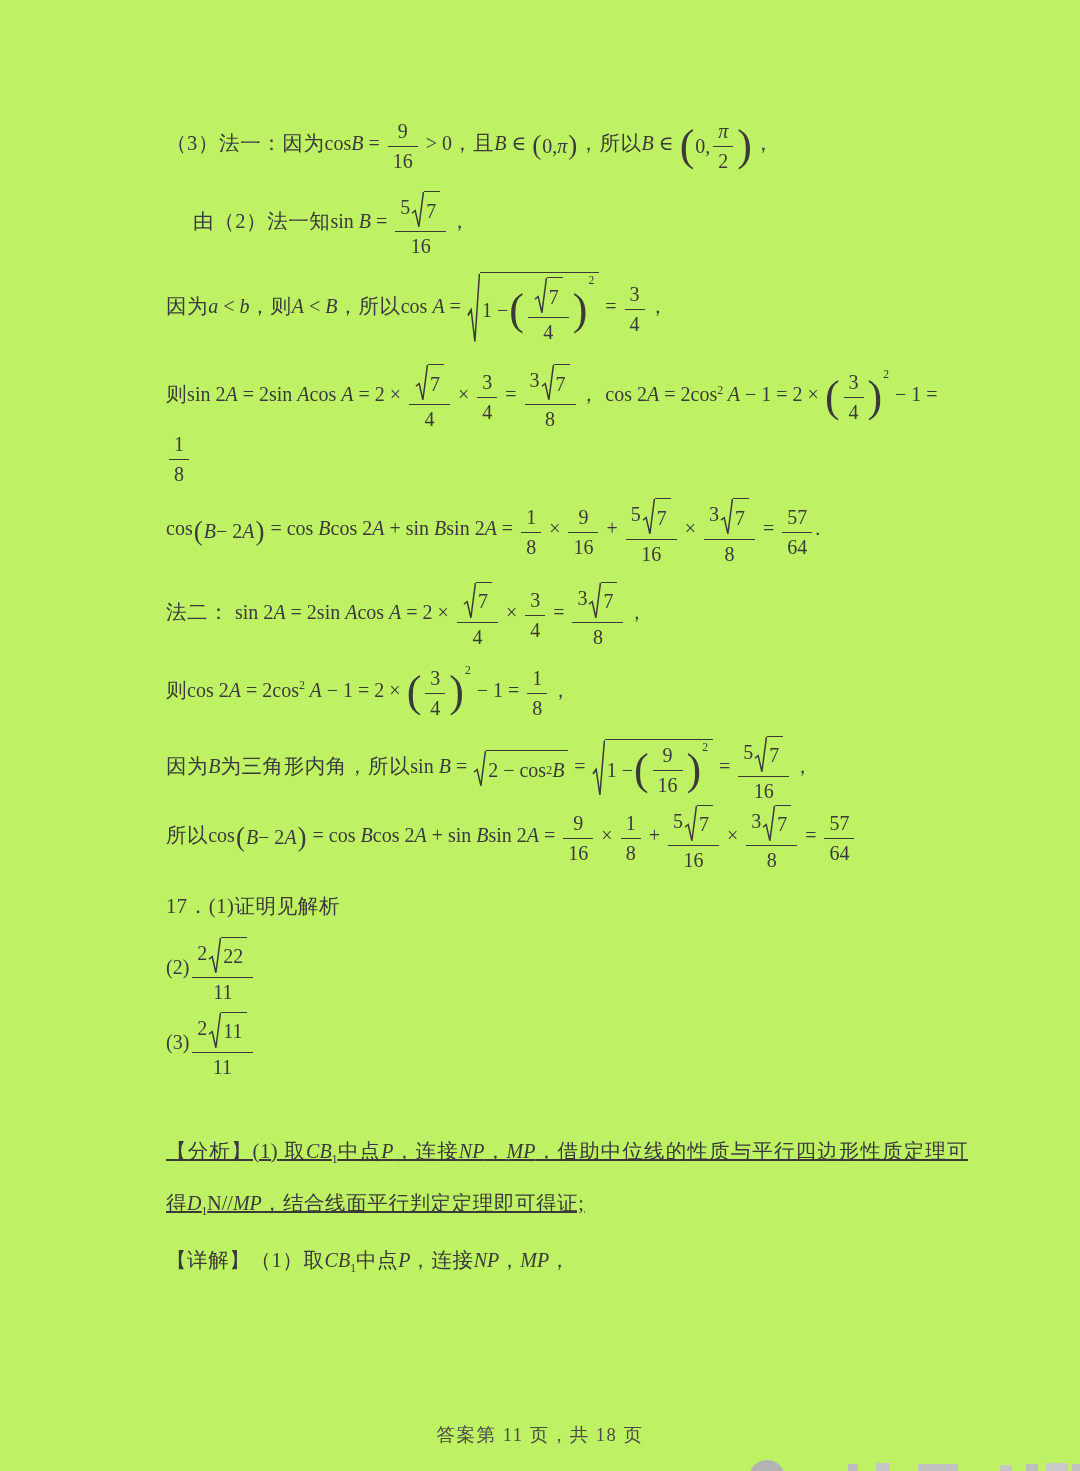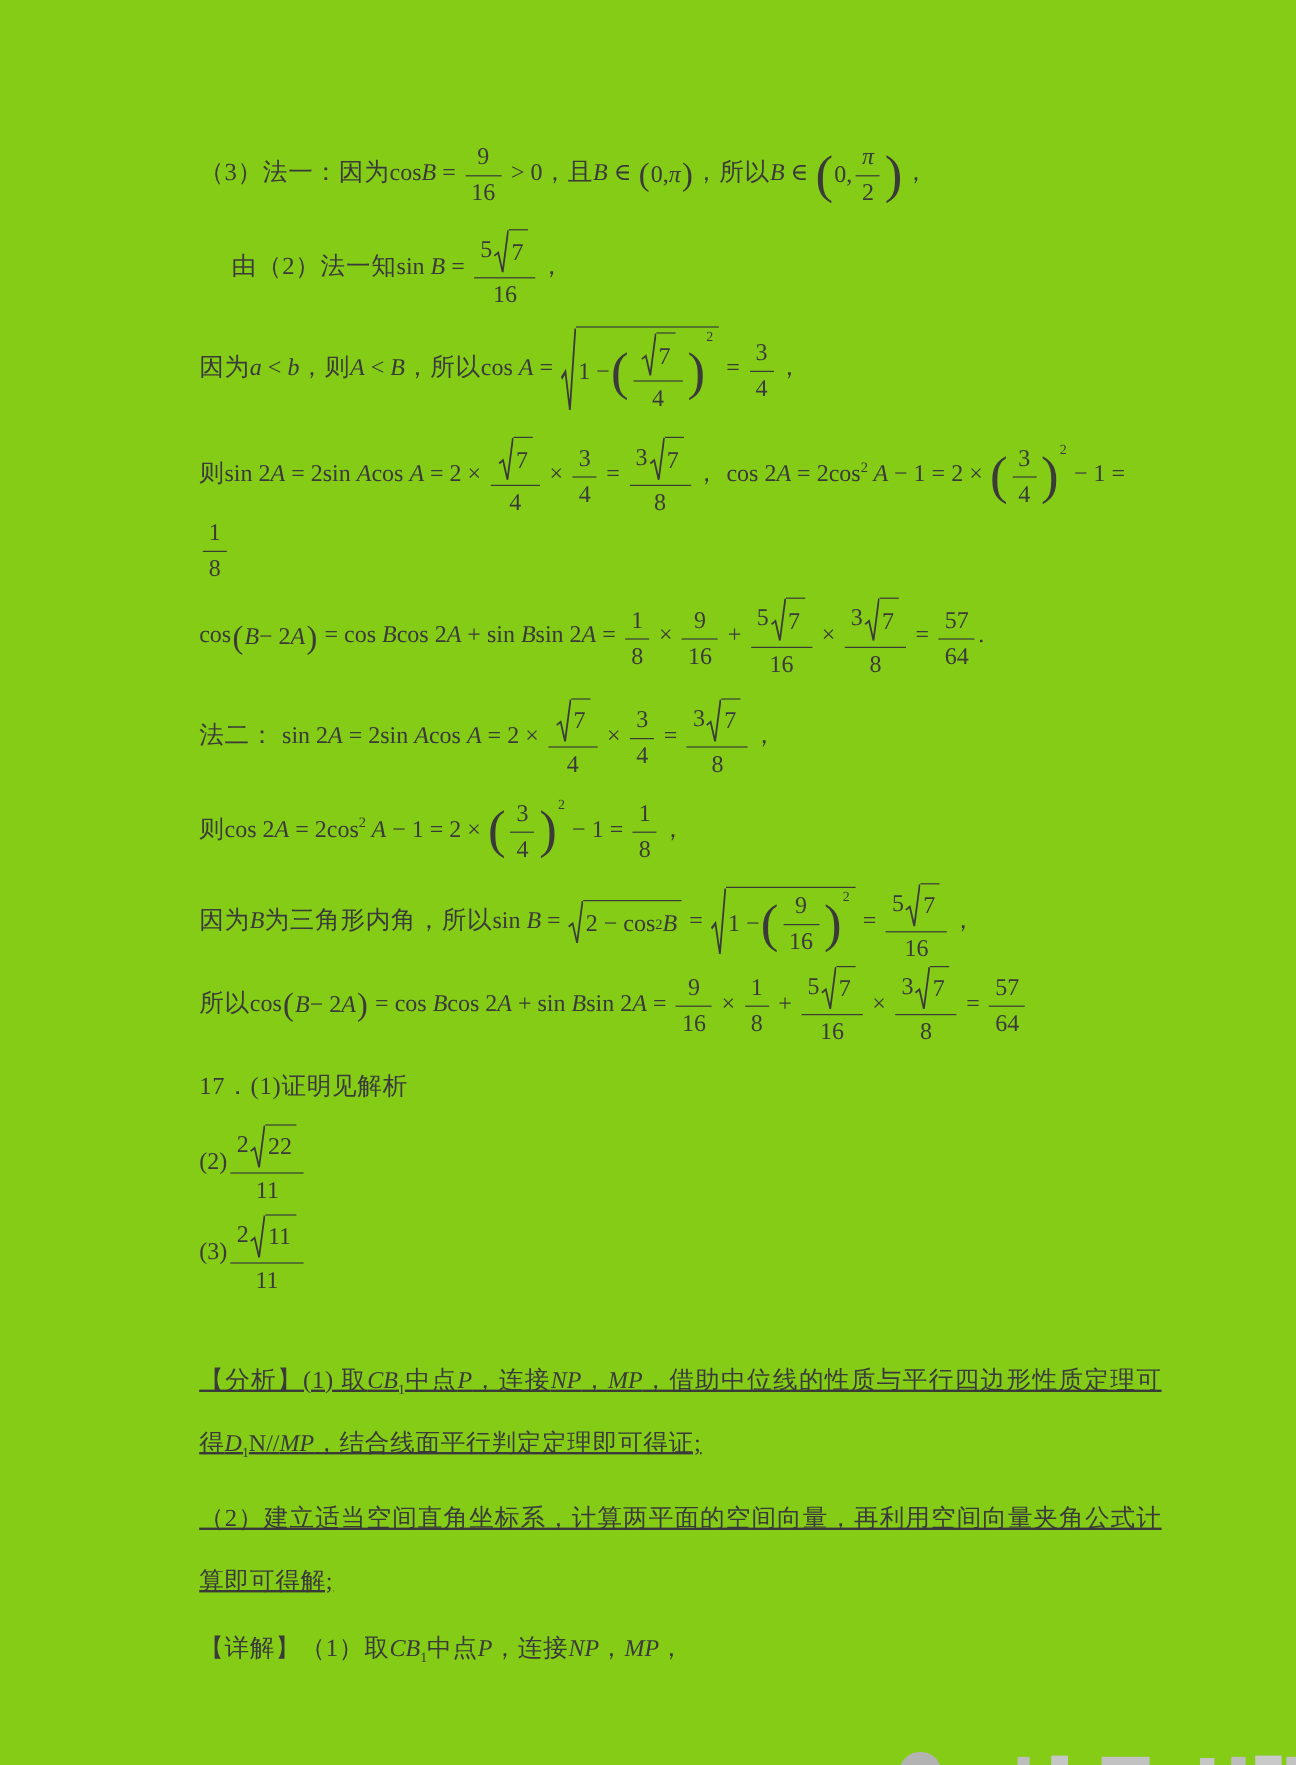--- a/index.html
+++ b/index.html
@@ -1,20 +1,20 @@
 <!DOCTYPE html>
 <html><head>
 <meta charset="utf-8">
 <style>
   html,body{margin:0;padding:0;background:#e9e9e9;}
   .page{
     position:relative;
     width:1080px;height:1471px;
     margin:0 auto;
-    background:#84cc16;
+    background:#bef264;
     overflow:hidden;
     font-family:"Liberation Serif","DejaVu Serif",serif;
     color:#3a3a3a;
   }
   .content{
     position:absolute;
     top:118px;left:166px;right:112px;
   }
   .line{
     font-size:20px;
@@ -263,24 +263,26 @@
             </span></span><span class="den"><span class="tk-rm">11</span></span></span></div>
       <div class="line" style="margin-top: 6px;"><span class="tk-rm">(3)</span><span class="frac"><span class="num"><span class="tk-rm">2</span><span class="sqrt">
               <svg viewBox="0 0 14 40" preserveAspectRatio="none">
                 <polyline points="1,24 4.5,21 8.5,38.5 13.4,1" fill="none" stroke="#3a3a3a" stroke-width="1.6"></polyline>
               </svg>
               <span class="vin">
                 <span class="tk-rm">11</span>
               </span>
             </span></span><span class="den"><span class="tk-rm">11</span></span></span></div>
       <div class="line para" style="margin-top: 46px;"><span class="tk-txt">【分析】(1) 取</span><span class="tk-it">CB</span><span class="tk-sub">1</span><span class="tk-txt">中点</span><span class="tk-it">P</span><span class="tk-txt">，连接</span><span class="tk-it">NP</span><span class="tk-txt">，</span><span class="tk-it">MP</span><span class="tk-txt">，借助中位线的性质与平行四边形性质定理可得</span><span class="tk-it">D</span><span class="tk-sub">1</span><span class="tk-rm">N//</span><span class="tk-it">MP</span><span class="tk-txt">，结合线面平行判定定理即可得证;</span></div>
-      <div class="line para" style="margin-top: 10px;"><span class="tk-txt">（2）建立适当空间直角坐标系，计算两平面的空间向量，再利用空间向量夹角公式计算即可得解;</span></div>
       <div class="line" style="margin-top: 14px;"><span class="tk-txt">【详解】（1）取</span><span class="tk-it">CB</span><span class="tk-sub">1</span><span class="tk-txt">中点</span><span class="tk-it">P</span><span class="tk-txt">，连接</span><span class="tk-it">NP</span><span class="tk-txt">，</span><span class="tk-it">MP</span><span class="tk-txt">，</span></div>
     </div>
 
+  <div class="footer">
+    <span>答案第 11 页，共 18 页</span>
+  </div>
 
   <div class="watermark">
     <span class="wm wm-circle"></span>
     <span class="wm wm-a"></span>
     <span class="wm wm-b"></span>
     <span class="wm wm-c"></span>
     <span class="wm wm-d"></span>
     <span class="wm wm-e"></span>
     <span class="wm wm-f"></span>
     <span class="wm wm-g"></span>

